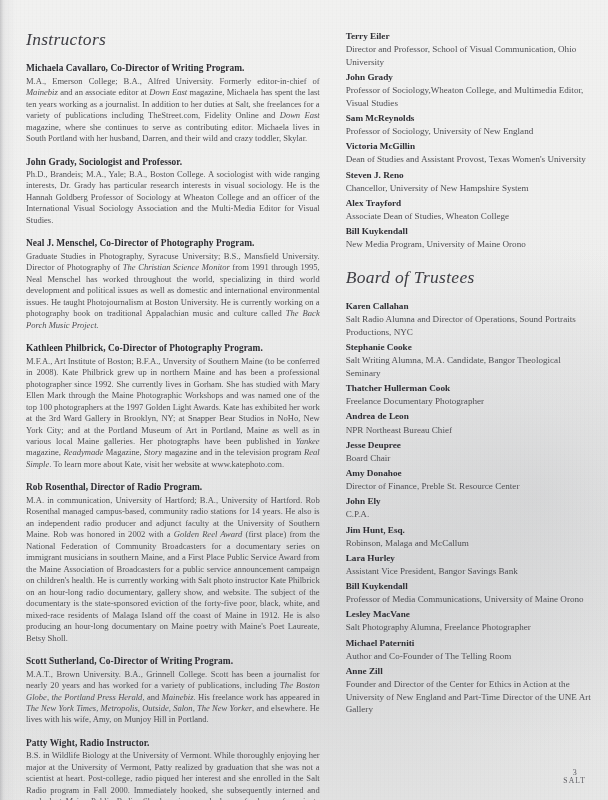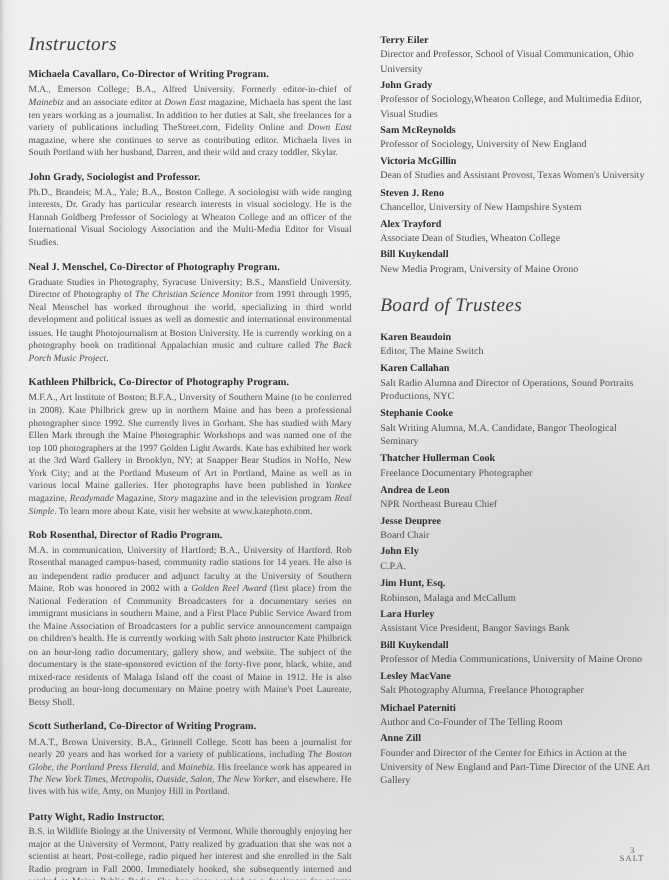--- a/index.html
+++ b/index.html
@@ -168,42 +168,42 @@
         </div>
         <div class="entry">
           <div class="entry-name">Bill Kuykendall</div>
           <div class="entry-role">New Media Program, University of Maine Orono</div>
         </div>
       </div>
 
     <h1 class="section trustees">Board of Trustees</h1>
     <div id="trustee-list">
         <div class="entry">
-          <div class="entry-name">Karen Beaudoin</div>
-          <div class="entry-role">Editor, The Maine Switch</div>
-        </div>
-        <div class="entry">
           <div class="entry-name">Karen Callahan</div>
           <div class="entry-role">Salt Radio Alumna and Director of Operations, Sound Portraits Productions, NYC</div>
         </div>
         <div class="entry">
           <div class="entry-name">Stephanie Cooke</div>
           <div class="entry-role">Salt Writing Alumna, M.A. Candidate, Bangor Theological Seminary</div>
         </div>
         <div class="entry">
           <div class="entry-name">Thatcher Hullerman Cook</div>
           <div class="entry-role">Freelance Documentary Photographer</div>
         </div>
         <div class="entry">
           <div class="entry-name">Andrea de Leon</div>
           <div class="entry-role">NPR Northeast Bureau Chief</div>
         </div>
         <div class="entry">
           <div class="entry-name">Jesse Deupree</div>
           <div class="entry-role">Board Chair</div>
+        </div>
+        <div class="entry">
+          <div class="entry-name">Amy Donahoe</div>
+          <div class="entry-role">Director of Finance, Preble St. Resource Center</div>
         </div>
         <div class="entry">
           <div class="entry-name">John Ely</div>
           <div class="entry-role">C.P.A.</div>
         </div>
         <div class="entry">
           <div class="entry-name">Jim Hunt, Esq.</div>
           <div class="entry-role">Robinson, Malaga and McCallum</div>
         </div>
         <div class="entry">

